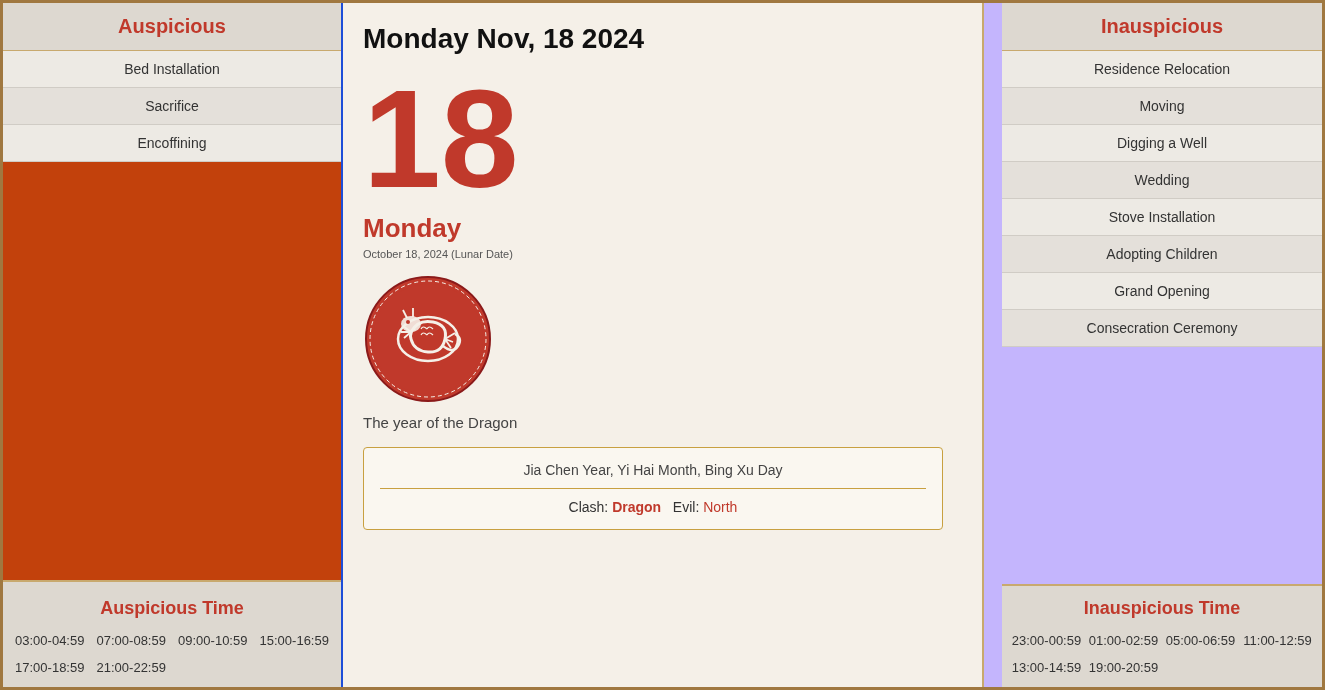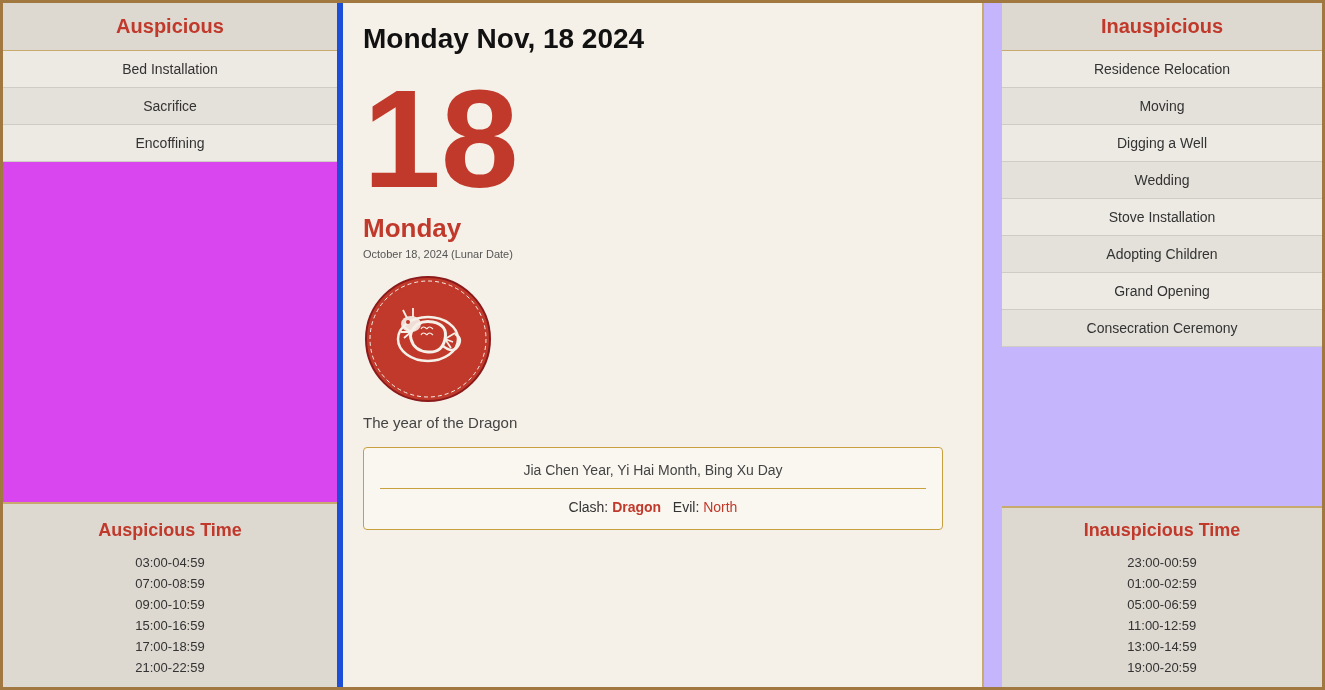--- a/index.html
+++ b/index.html
@@ -9,24 +9,24 @@
       width: 1325px;
       height: 690px;
       display: flex;
       align-items: stretch;
       border: 3px solid #a07840;
     }
 
     
     .left-panel {
       width: 340px;
-      background: #d946ef;
-      display: flex;
-      flex-direction: column;
-      border-right: 6px solid #1d4ed8;
+      background: #c2410c;
+      display: flex;
+      flex-direction: column;
+      border-right: 2px solid #1d4ed8;
     }
 
     .left-top {
       flex: 1;
       display: flex;
       flex-direction: column;
     }
 
     .section-header {
       padding: 12px 0;
@@ -65,22 +65,22 @@
     .section-header-bottom {
       text-align: center;
       font-size: 18px;
       font-weight: bold;
       color: #c0392b;
       margin-bottom: 14px;
     }
 
     .time-grid {
       display: grid;
-      grid-template-columns: 1fr;
-      gap: 6px 4px;
+      grid-template-columns: 1fr 1fr 1fr 1fr;
+      gap: 12px 4px;
       text-align: center;
       font-size: 13px;
       color: #333;
     }
 
     
     .center-panel {
       flex: 1;
       background: #f5f0e8;
       display: flex;

